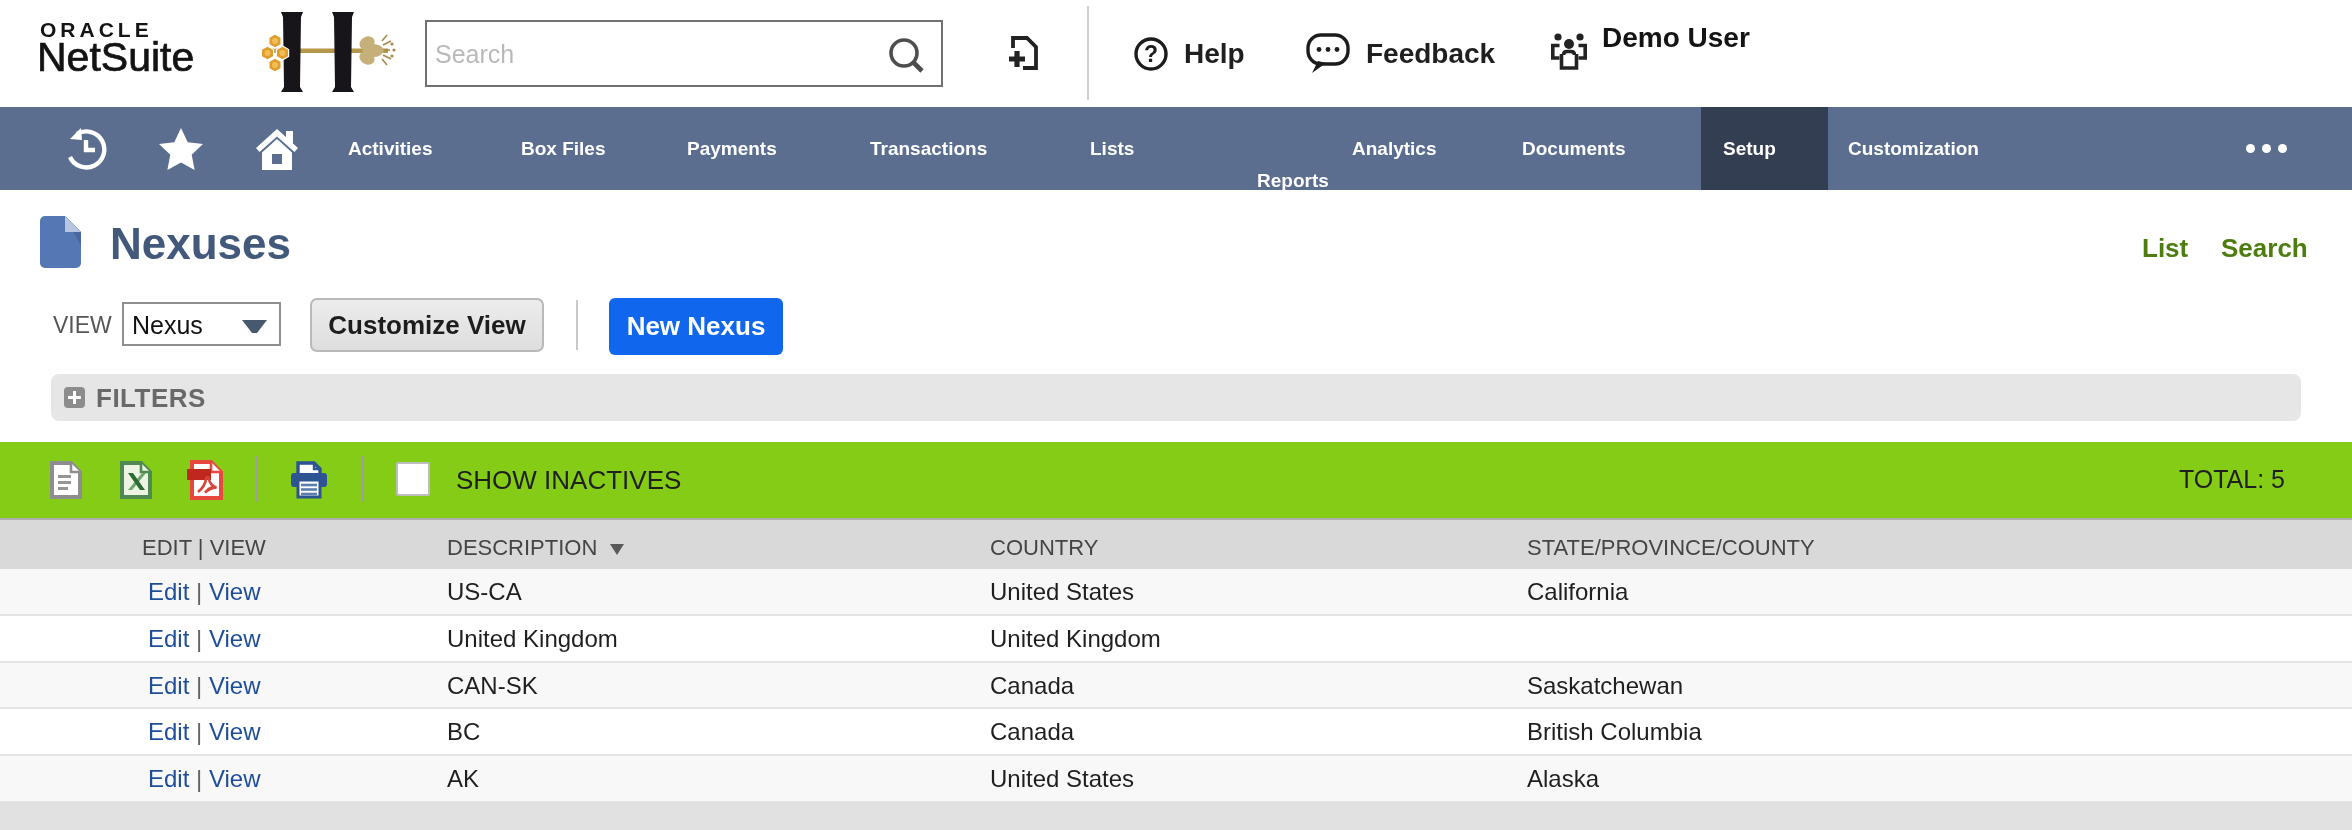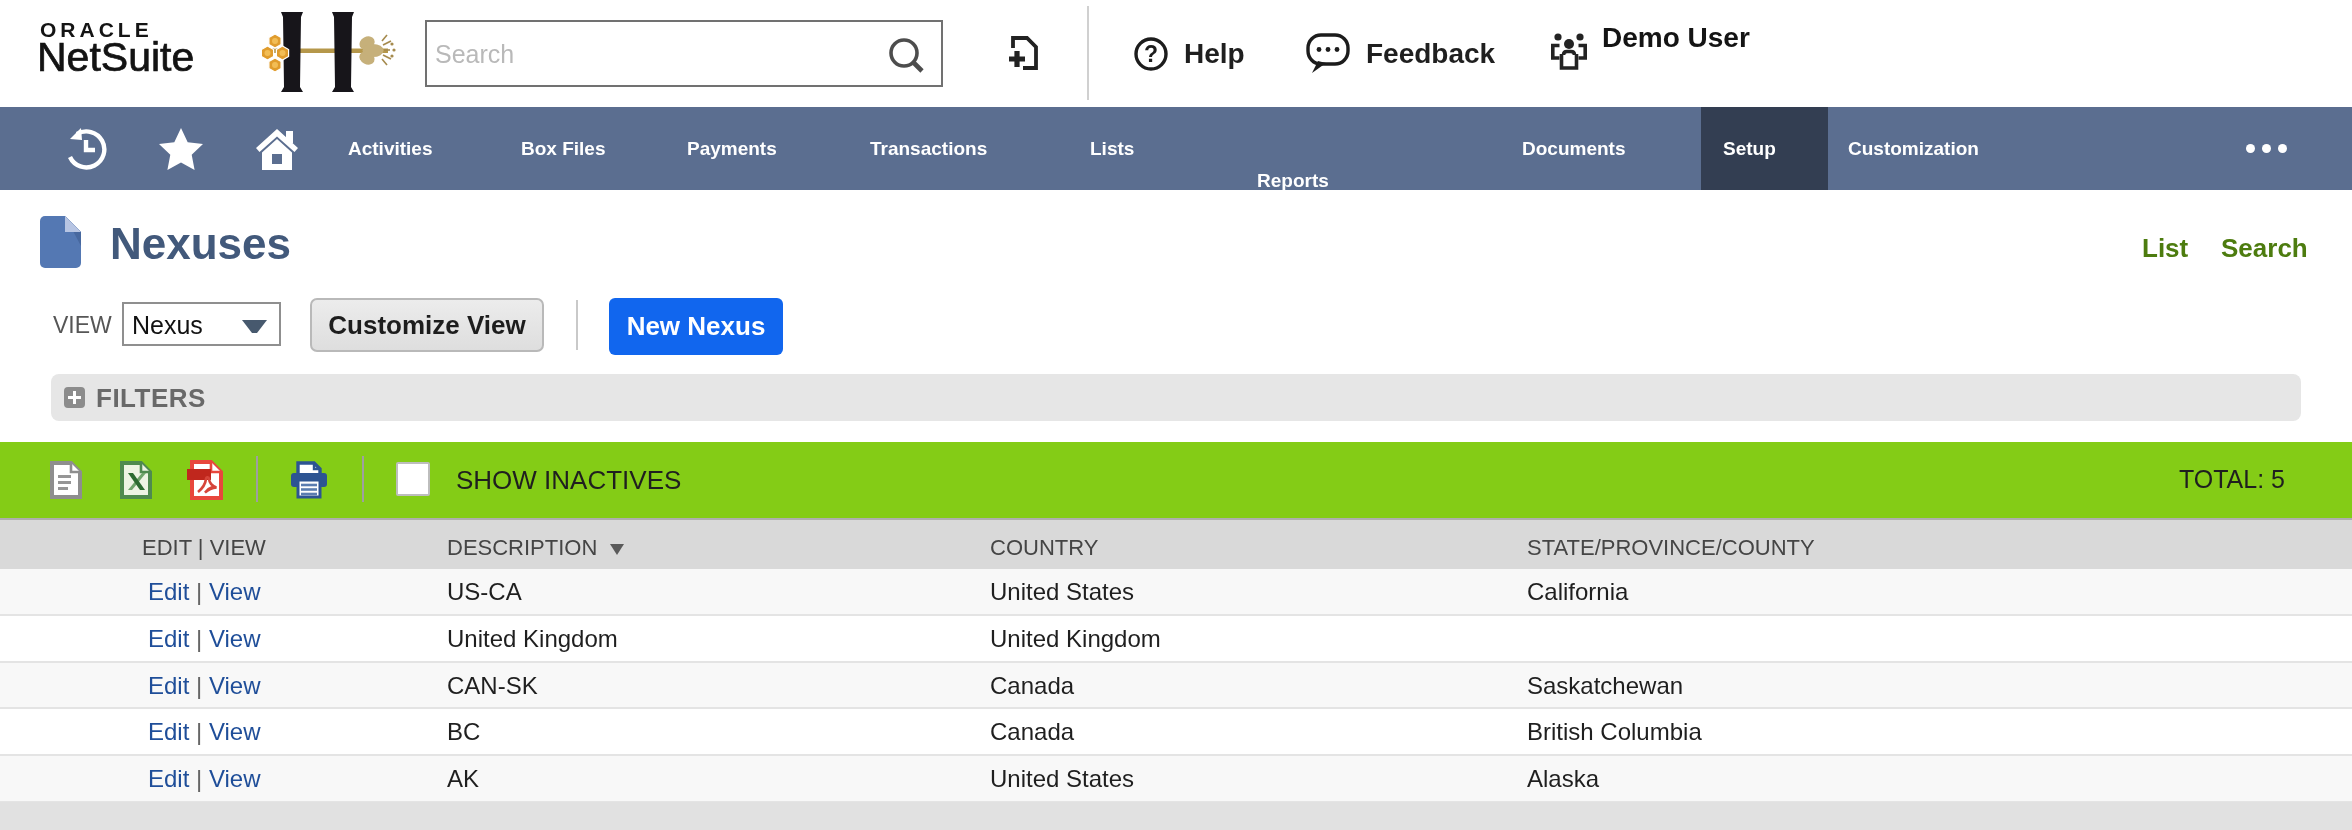--- a/index.html
+++ b/index.html
@@ -165,20 +165,21 @@
         <rect x="33" y="4" width="7" height="12" fill="#fff"></rect>
         <path d="M24,12 l15,13.5 V43 H9 V25.5 z M19,27 h10 v10 h-10 z" fill="#fff" fill-rule="evenodd"></path>
       </svg>
     </div>
   <div class="navtxt" style="left:348px;">Activities</div>
   <div class="navtxt" style="left:521px;">Box Files</div>
   <div class="navtxt" style="left:687px;">Payments</div>
   <div class="navtxt" style="left:870px;">Transactions</div>
   <div class="navtxt" style="left:1090px;">Lists</div>
   <div class="navtxt" style="left:1257px;margin-top:32px;">Reports</div>
+  <div class="navtxt" style="left:1352px;">Analytics</div>
   <div class="navtxt" style="left:1522px;">Documents</div>
   <div id="setupbox"></div>
   <div class="navtxt" style="left:1723px;">Setup</div>
   <div class="navtxt" style="left:1848px;">Customization</div>
   <div id="navdots">
       <i></i>
       <i></i>
       <i></i>
     </div>
 </div>

